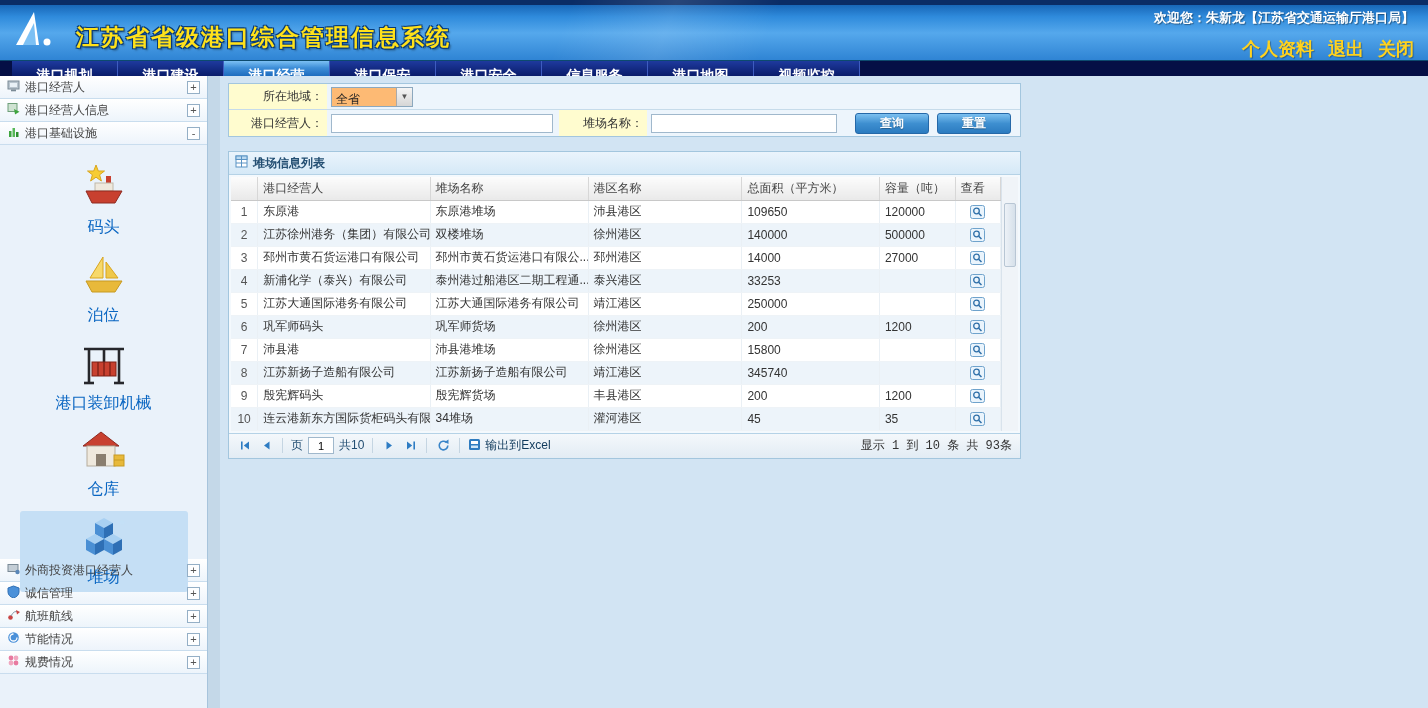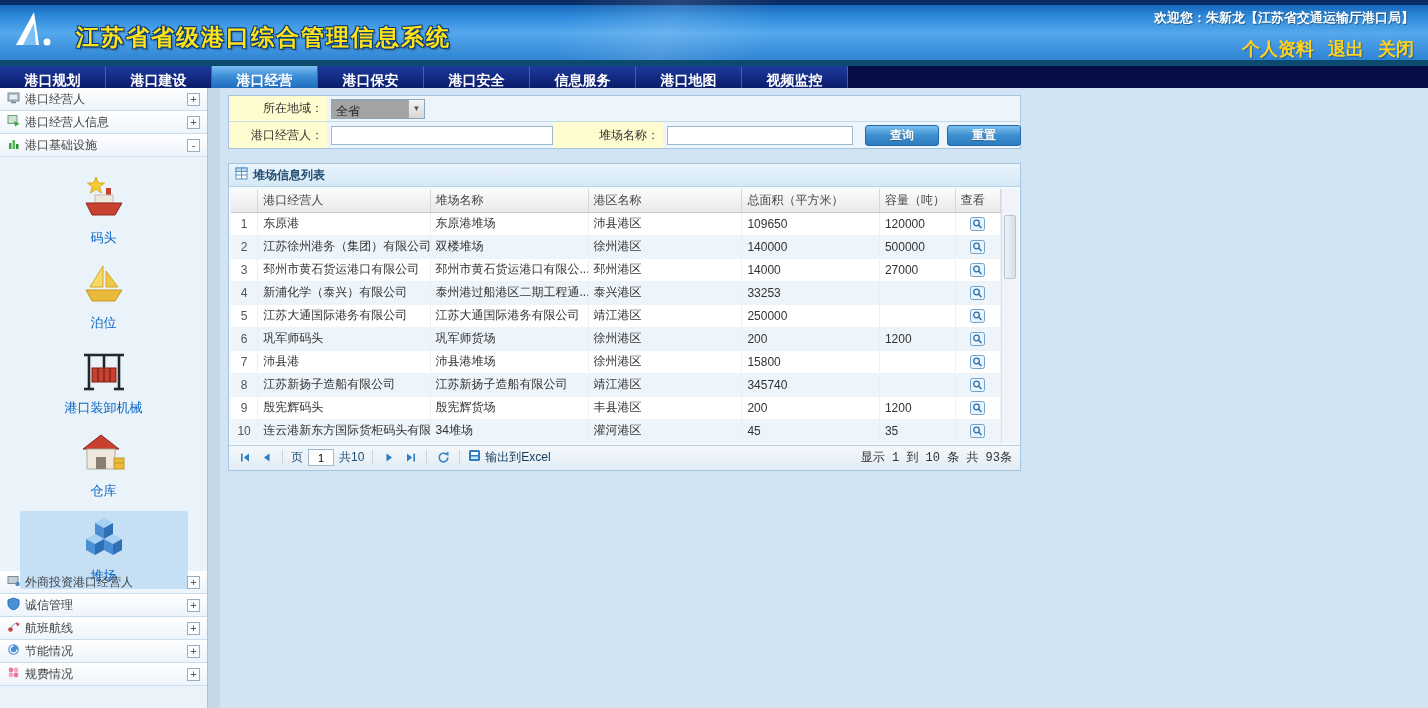--- a/index.html
+++ b/index.html
@@ -12,48 +12,48 @@
 .hdr .topstrip { position:absolute; top:0; left:0; right:0; height:5px; background:#0A2C66; }
 .hdr .sheen { position:absolute; top:-40px; left:160px; width:1000px; height:170px; background:linear-gradient(115deg,rgba(255,255,255,0) 40%,rgba(255,255,255,.12) 50%,rgba(255,255,255,0) 60%); transform:rotate(-4deg); pointer-events:none; }
 .logo { position:absolute; left:10px; top:9px; }
 .app-title { position:absolute; left:76px; top:22px; font-size:23px; font-weight:bold; color:#FFE11A; letter-spacing:2px;
   text-shadow:1px 1px 0 #083A78,-1px 1px 0 #083A78,1px -1px 0 #083A78,-1px -1px 0 #083A78,2px 2px 2px rgba(0,0,0,.35); }
 .welcome { position:absolute; right:14px; top:9px; font-size:13px; font-weight:bold; color:#fff; text-shadow:1px 1px 1px rgba(0,0,0,.4); }
 .hdr-links { position:absolute; right:14px; top:37px; display:flex; gap:14px; }
 .hdr-links a { font-size:18px; font-weight:bold; color:#FFD21E; text-decoration:none; cursor:pointer; text-shadow:1px 1px 1px rgba(0,0,0,.3); }
 
 
-.nav { height:28px; background:#050F45; border-top:6px solid #0c4a6e; display:flex; flex:0 0 auto; }
+.nav { height:16px; background:#050F45; border-top:1px solid #0c4a6e; display:flex; flex:0 0 auto;padding-left:12px; }
 .tab { width:106px; text-align:center; line-height:28px; font-size:14px; font-weight:bold; color:#fff; cursor:pointer;
   background:linear-gradient(180deg,#1E3A9E 0%,#0A1C6A 100%); border-right:1px solid #3E5CC0; }
 .tab.active { background:linear-gradient(180deg,#7CC0F4 0%,#3E8ED8 45%,#1E6CBE 100%); }
 
 
 .content { flex:1; display:flex; min-height:0;gap:12px; }
 aside { width:208px; background:#EAF2FA; border-right:1px solid #A7C4DC; flex:0 0 auto; }
 .srow { height:23px; display:flex; align-items:center; gap:5px; padding:0 7px; font-size:12px; color:#444;
   background:linear-gradient(180deg,#FFFFFF 0%,#EDF4FB 100%); border-bottom:1px solid #C9DDEE; cursor:pointer; }
 .srow .lbltxt { flex:1; white-space:nowrap; overflow:hidden; }
 .pmbox { width:13px; height:13px; border:1px solid #94AFC6; background:#FDFEFF; color:#555; font-size:11px; line-height:11px; text-align:center; flex:0 0 auto; }
 .facwrap { height:414px; padding-top:14px; display:flex; flex-direction:column; align-items:center; }
 .fac-item { width:168px; display:flex; flex-direction:column; align-items:center; padding:5px 0 4px; margin-bottom:7px; border-radius:3px; cursor:pointer; }
 .fac-item.selected { background:#C5DFF5; }
-.fac-label { font-size:13px; color:#0A66C2; margin-top:3px; }
+.fac-label { font-size:16px; color:#0A66C2; margin-top:3px; }
 
 main { flex:1; background:#D2E4F3; padding:7px 12px 0 8px; min-width:0; }
 
 
 .search-panel { width:793px; border:1px solid #A3C6DE; background:#EDF5FC; }
 .sp-row { display:flex; height:26px; align-items:stretch; }
 .sp-row.first { border-bottom:1px solid #C6DBEA; }
 .sp-lbl { width:98px; background:#FFFCCF; display:flex; align-items:center; justify-content:flex-end; padding-right:4px; font-size:12px; color:#333; flex:0 0 auto; }
-.sp-lbl.mid { width:110px; }
+.sp-lbl.mid { width:88px; }
 .sp-cell { display:flex; align-items:center; padding-left:4px; }
 .sp-cell.grow { flex:1; }
-.fakesel { width:94px; height:20px; background:#a3a3a3; border:1px solid #8CA8BE; display:flex; font-size:12px; color:#222; cursor:pointer; }
+.fakesel { width:82px; height:20px; background:#fdba74; border:1px solid #8CA8BE; display:flex; font-size:12px; color:#222; cursor:pointer; }
 .fakesel .seltxt { flex:1; padding:3px 0 0 4px; }
 .fakesel .selarrow { width:16px; border-left:1px solid #AAA; background:linear-gradient(180deg,#F5F5F5,#D6D6D6); font-size:8px; color:#555; display:flex; align-items:center; justify-content:center; }
 .txtin { height:19px; border:1px solid #A0B8CC; background:#fff; font-size:12px; padding:0 3px; }
 .txtin.w1 { width:222px; }
 .txtin.w2 { width:186px; }
 .btn { width:74px; height:21px; margin-left:8px; border:1px solid #2568A8; border-radius:3px; color:#fff; font-size:12px; font-weight:bold; cursor:pointer;
   background:linear-gradient(180deg,#7CC0F0 0%,#3E8FD0 50%,#2B7BC0 100%); text-shadow:0 1px 1px rgba(0,0,0,.3); }
 
 
 .table-panel { width:793px; margin-top:14px; border:1px solid #A3C6DE; background:#fff; }
@@ -69,21 +69,21 @@
 .grid td.view { text-align:center; padding:0; }
 .vscroll { width:17px; background:#F0F4F8; border-left:1px solid #D9E3EC; position:relative; }
 .vscroll .thumb { position:absolute; top:26px; left:2px; width:12px; height:64px; border:1px solid #B8C6D4; border-radius:2px; background:linear-gradient(90deg,#EDF2F7,#D6E0EA); }
 
 
 .pager { height:25px; border-top:1px solid #B5D2E6; background:linear-gradient(180deg,#F4F8FB 0%,#E2ECF4 100%);
   display:flex; align-items:center; padding:0 8px; gap:5px; font-size:12px; color:#234E72; }
 .pgbtn { width:16px; height:16px; display:flex; align-items:center; justify-content:center; cursor:pointer; }
 .pgsep { width:1px; height:15px; background:#C5D5E2; margin:0 3px; }
 .pg-input { width:26px; height:17px; border:1px solid #A0B8CC; text-align:center; font-size:11px; }
-.excel { display:flex; align-items:flex-start; gap:4px; cursor:pointer; color:#103A5C; }
+.excel { display:flex; align-items:center; gap:4px; cursor:pointer; color:#103A5C; }
 .pg-right { margin-left:auto; color:#333;font-family:Liberation Mono, monospace; }
 .viewbtn { display:inline-block; cursor:pointer; line-height:0; padding-top:4px; }
 </style>
 </head>
 <body>
 
 <div class="page">
 
   <header class="hdr">
     <div class="topstrip"></div>

